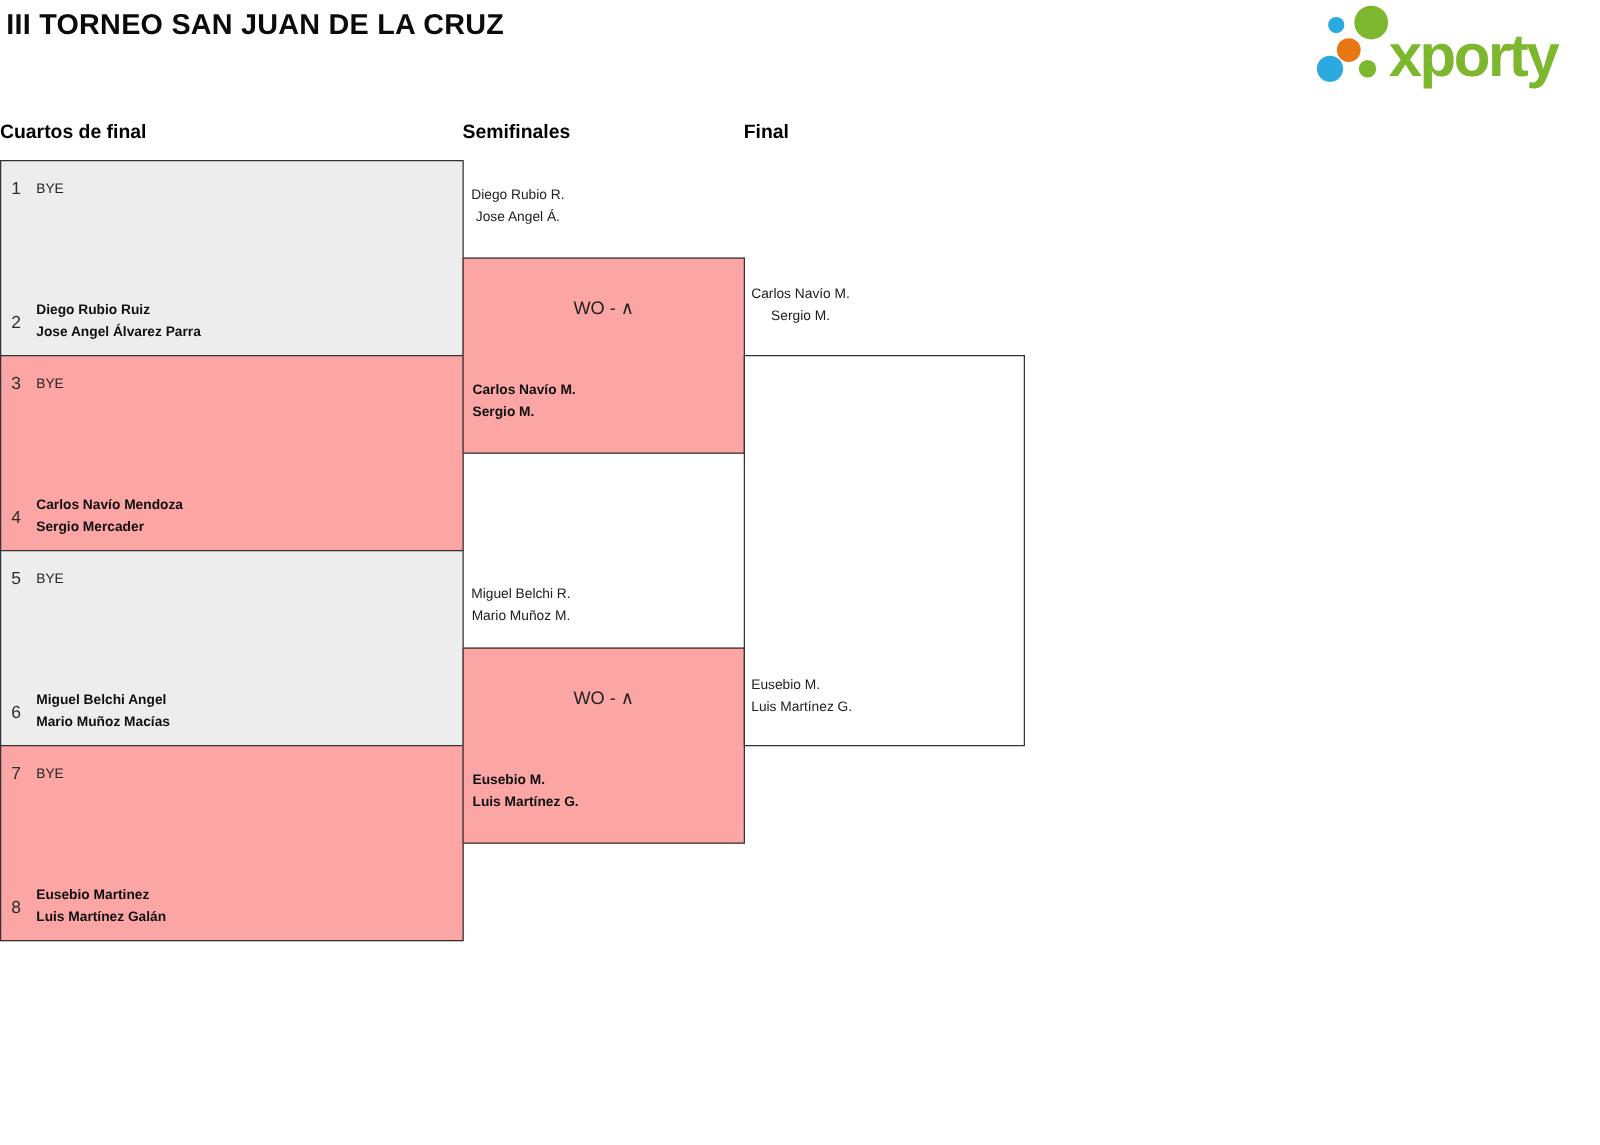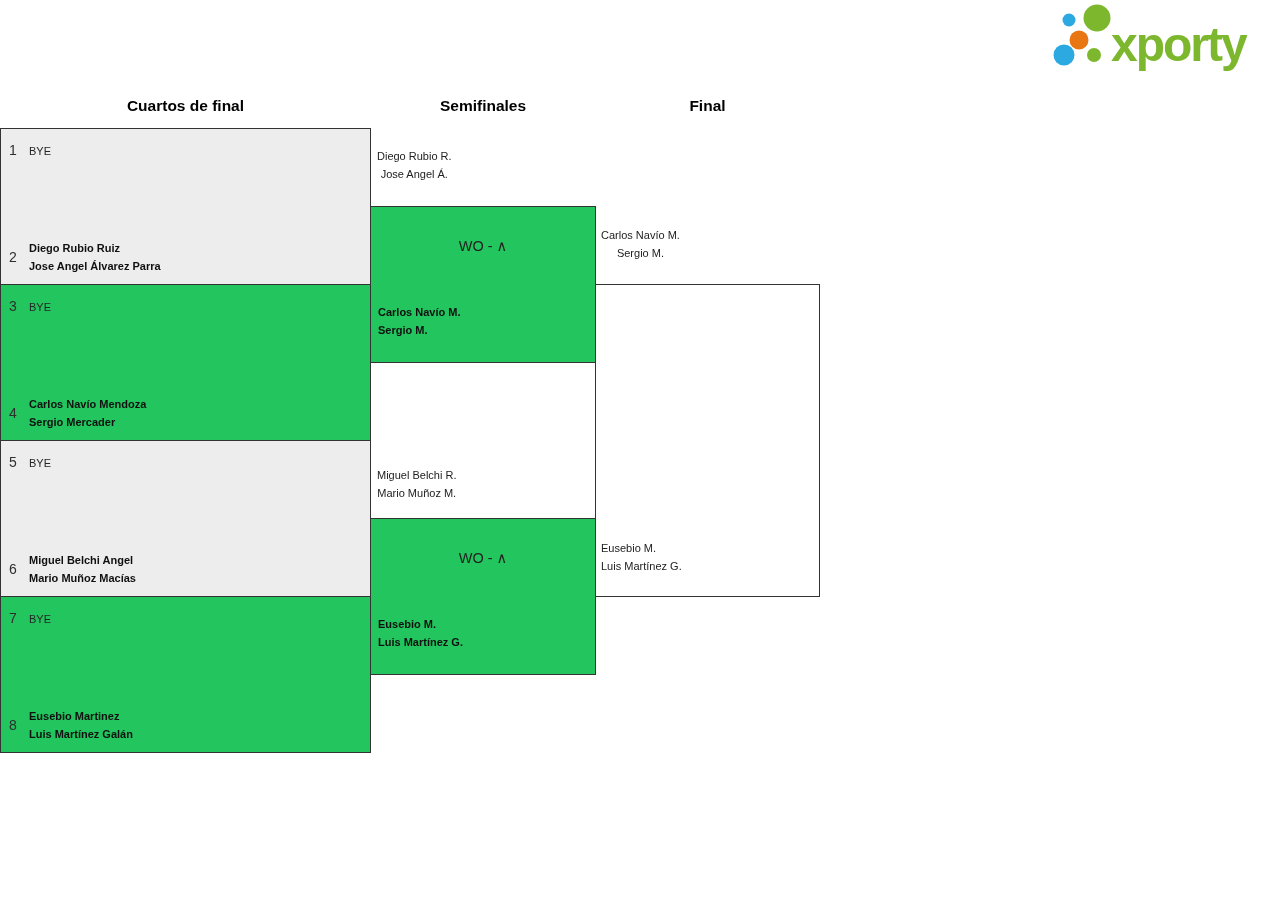--- a/index.html
+++ b/index.html
@@ -10,27 +10,27 @@
   }
   .titles { position:absolute; left:5px; top:3px; }
   .title, .subtitle {
     font-size:23px; font-weight:700; color:#0b0b0b;
     line-height:33px; letter-spacing:.2px;
   }
   .logo { position:absolute; left:1048px; top:3px; width:228px; height:76px; }
 
   .round-label {
     position:absolute; top:97px; font-size:15.5px; font-weight:700;
-    color:#000; text-align:center;
+    color:#000; 
   }
   .rl-qf { left:0; width:371px; }
   .rl-sf { left:370px; width:226px; }
   .rl-f  { left:595px; width:225px; }
 
-  .match { position:absolute; border:1px solid #333; background:#22c55e; }
+  .match { position:absolute; border:1px solid #333; background:#fca5a5; }
   .match.shaded { background:#ededed; }
   .qf { left:0; width:371px; height:157px; }
   .sf { left:370px; width:226px; height:157px; }
   .final-box { left:595px; width:225px; height:313px; background:transparent; }
 
   .slot { position:absolute; left:8px; right:6px; display:flex; gap:4px; }
   .slot-top { top:13px; align-items:flex-start; }
   .slot-bottom { bottom:9px; align-items:center; }
   .seed { width:16px; flex:none; font-size:14px; color:#2e2e2e; }
   .line { font-size:11px; line-height:18px; white-space:nowrap; }
@@ -43,20 +43,21 @@
   }
   .sf-winner { position:absolute; left:7px; bottom:23px; font-weight:700; color:#101010; }
   .final-bottom { position:absolute; left:5px; bottom:21px; color:#222; }
 
   .entrant-label { position:absolute; color:#222;text-align:center; }
 </style>
 </head>
 <body>
 
 <div class="titles">
+  <div class="title">III TORNEO SAN JUAN DE LA CRUZ</div>
 </div>
 
 <svg class="logo" viewBox="0 0 228 76" xmlns="http://www.w3.org/2000/svg">
   <circle cx="21" cy="17" r="6.5" fill="#2ba9e0"></circle>
   <circle cx="49" cy="15" r="13.5" fill="#7cb72e"></circle>
   <circle cx="31" cy="37" r="9.5" fill="#e87613"></circle>
   <circle cx="16" cy="52" r="10.5" fill="#2ba9e0"></circle>
   <circle cx="46" cy="52" r="7" fill="#7cb72e"></circle>
   <text x="63" y="58" font-family="Liberation Sans, sans-serif" font-size="48" font-weight="bold" letter-spacing="-2" fill="#7cb72e">xporty</text>
 </svg>

